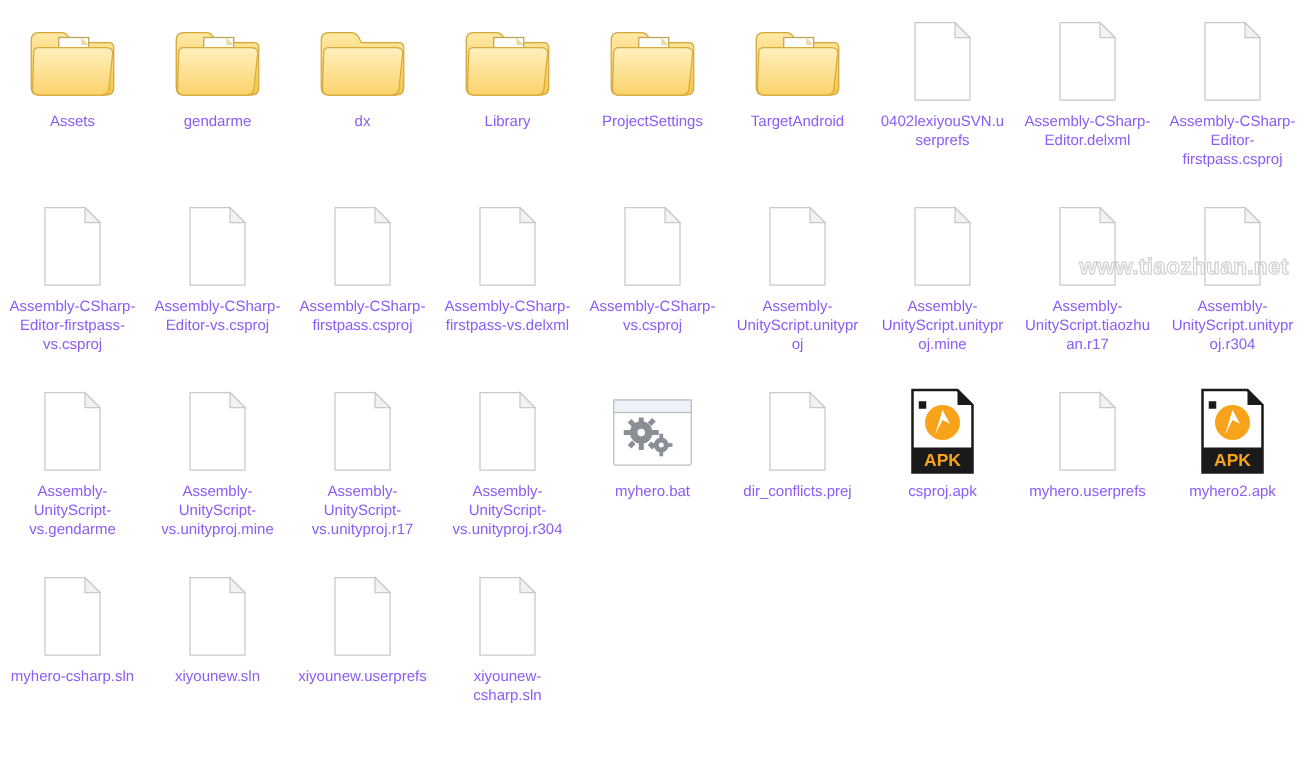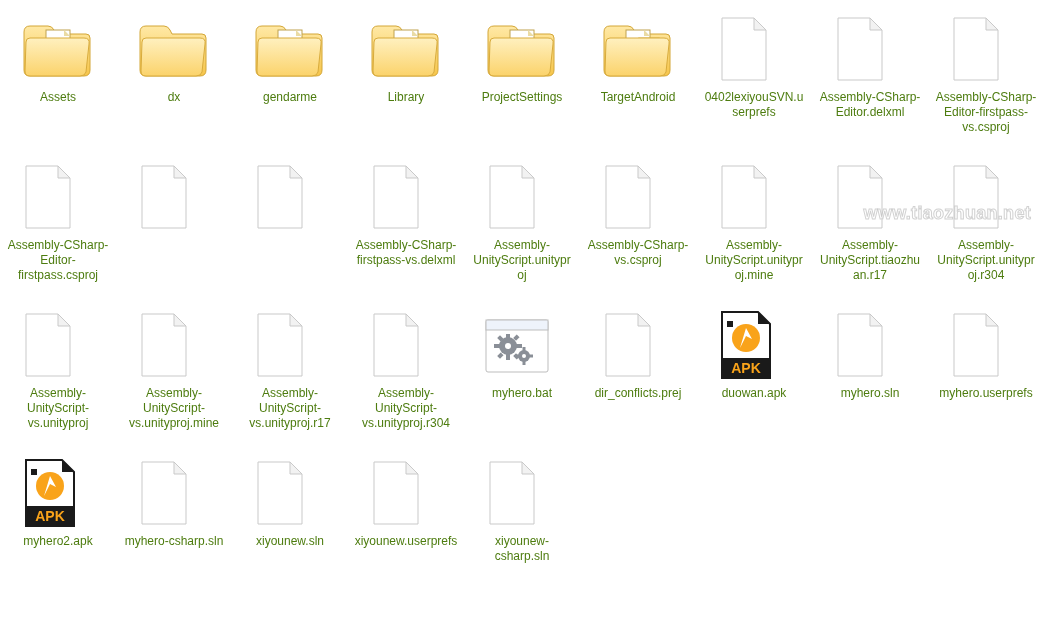--- a/index.html
+++ b/index.html
@@ -26,24 +26,25 @@
     flex-direction: column;
     align-items: center;
     padding-top: 6px;
     cursor: default;
   }
   .icon-wrap {
     width: 80px;
     height: 72px;
     display: flex;
     align-items: center;
+    justify-content: center;
   }
   .label {
     text-align: center;
-    color: #4d7c0f;
+    color: #8b5cf6;
     line-height: 1.25;
     max-width: 108px;
     word-wrap: break-word;
     margin-top: 4px;
     padding: 0 2px;
   }
   .watermark {
     position: absolute;
     right: 20px;
     top: 203px;
@@ -91,48 +92,48 @@
       <linearGradient id="fg" x1="0" y1="0" x2="0" y2="1">
         <stop offset="0" stop-color="#ffe9a6"></stop>
         <stop offset="1" stop-color="#f6c54a"></stop>
       </linearGradient>
       <linearGradient id="ff" x1="0" y1="0" x2="0" y2="1">
         <stop offset="0" stop-color="#fff0bf"></stop>
         <stop offset="1" stop-color="#fbd36b"></stop>
       </linearGradient>
     </defs>
     <path d="M6 14 Q6 8 12 8 L30 8 Q34 8 36 12 L38 16 L68 16 Q72 16 72 20 L72 52 Q72 58 66 58 L12 58 Q6 58 6 52 Z" fill="url(#fg)" stroke="#d3a637" stroke-width="1"></path>
-
-    <path d="M8 24 Q8 20 12 20 L66 20 Q72 20 71 26 L68 54 Q67 58 62 58 L12 58 Q7 58 7 53 Z" fill="url(#ff)" stroke="#d8ab3c" stroke-width="1"></path>
-  </svg>
-      </div>
-      <div class="label">dx</div>
-    </div>
-    <div class="item">
-      <div class="icon-wrap">
-  <svg width="78" height="64" viewBox="0 0 78 64">
-    <defs>
-      <linearGradient id="fg" x1="0" y1="0" x2="0" y2="1">
-        <stop offset="0" stop-color="#ffe9a6"></stop>
-        <stop offset="1" stop-color="#f6c54a"></stop>
-      </linearGradient>
-      <linearGradient id="ff" x1="0" y1="0" x2="0" y2="1">
-        <stop offset="0" stop-color="#fff0bf"></stop>
-        <stop offset="1" stop-color="#fbd36b"></stop>
-      </linearGradient>
-    </defs>
-    <path d="M6 14 Q6 8 12 8 L30 8 Q34 8 36 12 L38 16 L68 16 Q72 16 72 20 L72 52 Q72 58 66 58 L12 58 Q6 58 6 52 Z" fill="url(#fg)" stroke="#d3a637" stroke-width="1"></path>
     <g transform="translate(28,12)">
          <rect x="0" y="0" width="24" height="30" fill="#ffffff" stroke="#bfa24e" stroke-width="1"></rect>
          <path d="M18 0 L24 6 L18 6 Z" fill="#eadba4"></path>
        </g>
     <path d="M8 24 Q8 20 12 20 L66 20 Q72 20 71 26 L68 54 Q67 58 62 58 L12 58 Q7 58 7 53 Z" fill="url(#ff)" stroke="#d8ab3c" stroke-width="1"></path>
   </svg>
       </div>
       <div class="label">gendarme</div>
+    </div>
+    <div class="item">
+      <div class="icon-wrap">
+  <svg width="78" height="64" viewBox="0 0 78 64">
+    <defs>
+      <linearGradient id="fg" x1="0" y1="0" x2="0" y2="1">
+        <stop offset="0" stop-color="#ffe9a6"></stop>
+        <stop offset="1" stop-color="#f6c54a"></stop>
+      </linearGradient>
+      <linearGradient id="ff" x1="0" y1="0" x2="0" y2="1">
+        <stop offset="0" stop-color="#fff0bf"></stop>
+        <stop offset="1" stop-color="#fbd36b"></stop>
+      </linearGradient>
+    </defs>
+    <path d="M6 14 Q6 8 12 8 L30 8 Q34 8 36 12 L38 16 L68 16 Q72 16 72 20 L72 52 Q72 58 66 58 L12 58 Q6 58 6 52 Z" fill="url(#fg)" stroke="#d3a637" stroke-width="1"></path>
+
+    <path d="M8 24 Q8 20 12 20 L66 20 Q72 20 71 26 L68 54 Q67 58 62 58 L12 58 Q7 58 7 53 Z" fill="url(#ff)" stroke="#d8ab3c" stroke-width="1"></path>
+  </svg>
+      </div>
+      <div class="label">dx</div>
     </div>
     <div class="item">
       <div class="icon-wrap">
   <svg width="78" height="64" viewBox="0 0 78 64">
     <defs>
       <linearGradient id="fg" x1="0" y1="0" x2="0" y2="1">
         <stop offset="0" stop-color="#ffe9a6"></stop>
         <stop offset="1" stop-color="#f6c54a"></stop>
       </linearGradient>
       <linearGradient id="ff" x1="0" y1="0" x2="0" y2="1">
@@ -219,81 +220,83 @@
       </div>
       <div class="label">Assembly-CSharp-Editor.delxml</div>
     </div>
     <div class="item">
       <div class="icon-wrap">
   <svg width="60" height="72" viewBox="0 0 60 72">
     <path d="M8 4 L40 4 L52 16 L52 66 L8 66 Z" fill="#ffffff" stroke="#c9c9c9" stroke-width="1"></path>
     <path d="M40 4 L40 16 L52 16 Z" fill="#f2f2f2" stroke="#c9c9c9" stroke-width="1"></path>
   </svg>
       </div>
+      <div class="label">Assembly-CSharp-Editor-firstpass.csproj</div>
+    </div>
+    <div class="item">
+      <div class="icon-wrap">
+  <svg width="60" height="72" viewBox="0 0 60 72">
+    <path d="M8 4 L40 4 L52 16 L52 66 L8 66 Z" fill="#ffffff" stroke="#c9c9c9" stroke-width="1"></path>
+    <path d="M40 4 L40 16 L52 16 Z" fill="#f2f2f2" stroke="#c9c9c9" stroke-width="1"></path>
+  </svg>
+      </div>
       <div class="label">Assembly-CSharp-Editor-firstpass-vs.csproj</div>
     </div>
     <div class="item">
       <div class="icon-wrap">
   <svg width="60" height="72" viewBox="0 0 60 72">
     <path d="M8 4 L40 4 L52 16 L52 66 L8 66 Z" fill="#ffffff" stroke="#c9c9c9" stroke-width="1"></path>
     <path d="M40 4 L40 16 L52 16 Z" fill="#f2f2f2" stroke="#c9c9c9" stroke-width="1"></path>
   </svg>
       </div>
-      <div class="label">Assembly-CSharp-Editor-firstpass.csproj</div>
-    </div>
-    <div class="item">
-      <div class="icon-wrap">
-  <svg width="60" height="72" viewBox="0 0 60 72">
-    <path d="M8 4 L40 4 L52 16 L52 66 L8 66 Z" fill="#ffffff" stroke="#c9c9c9" stroke-width="1"></path>
-    <path d="M40 4 L40 16 L52 16 Z" fill="#f2f2f2" stroke="#c9c9c9" stroke-width="1"></path>
-  </svg>
-      </div>
-    </div>
-    <div class="item">
-      <div class="icon-wrap">
-  <svg width="60" height="72" viewBox="0 0 60 72">
-    <path d="M8 4 L40 4 L52 16 L52 66 L8 66 Z" fill="#ffffff" stroke="#c9c9c9" stroke-width="1"></path>
-    <path d="M40 4 L40 16 L52 16 Z" fill="#f2f2f2" stroke="#c9c9c9" stroke-width="1"></path>
-  </svg>
-      </div>
+      <div class="label">Assembly-CSharp-Editor-vs.csproj</div>
+    </div>
+    <div class="item">
+      <div class="icon-wrap">
+  <svg width="60" height="72" viewBox="0 0 60 72">
+    <path d="M8 4 L40 4 L52 16 L52 66 L8 66 Z" fill="#ffffff" stroke="#c9c9c9" stroke-width="1"></path>
+    <path d="M40 4 L40 16 L52 16 Z" fill="#f2f2f2" stroke="#c9c9c9" stroke-width="1"></path>
+  </svg>
+      </div>
+      <div class="label">Assembly-CSharp-firstpass.csproj</div>
     </div>
     <div class="item">
       <div class="icon-wrap">
   <svg width="60" height="72" viewBox="0 0 60 72">
     <path d="M8 4 L40 4 L52 16 L52 66 L8 66 Z" fill="#ffffff" stroke="#c9c9c9" stroke-width="1"></path>
     <path d="M40 4 L40 16 L52 16 Z" fill="#f2f2f2" stroke="#c9c9c9" stroke-width="1"></path>
   </svg>
       </div>
       <div class="label">Assembly-CSharp-firstpass-vs.delxml</div>
     </div>
     <div class="item">
       <div class="icon-wrap">
   <svg width="60" height="72" viewBox="0 0 60 72">
     <path d="M8 4 L40 4 L52 16 L52 66 L8 66 Z" fill="#ffffff" stroke="#c9c9c9" stroke-width="1"></path>
     <path d="M40 4 L40 16 L52 16 Z" fill="#f2f2f2" stroke="#c9c9c9" stroke-width="1"></path>
   </svg>
       </div>
+      <div class="label">Assembly-CSharp-vs.csproj</div>
+    </div>
+    <div class="item">
+      <div class="icon-wrap">
+  <svg width="60" height="72" viewBox="0 0 60 72">
+    <path d="M8 4 L40 4 L52 16 L52 66 L8 66 Z" fill="#ffffff" stroke="#c9c9c9" stroke-width="1"></path>
+    <path d="M40 4 L40 16 L52 16 Z" fill="#f2f2f2" stroke="#c9c9c9" stroke-width="1"></path>
+  </svg>
+      </div>
       <div class="label">Assembly-UnityScript.unityproj</div>
     </div>
     <div class="item">
       <div class="icon-wrap">
   <svg width="60" height="72" viewBox="0 0 60 72">
     <path d="M8 4 L40 4 L52 16 L52 66 L8 66 Z" fill="#ffffff" stroke="#c9c9c9" stroke-width="1"></path>
     <path d="M40 4 L40 16 L52 16 Z" fill="#f2f2f2" stroke="#c9c9c9" stroke-width="1"></path>
   </svg>
       </div>
-      <div class="label">Assembly-CSharp-vs.csproj</div>
-    </div>
-    <div class="item">
-      <div class="icon-wrap">
-  <svg width="60" height="72" viewBox="0 0 60 72">
-    <path d="M8 4 L40 4 L52 16 L52 66 L8 66 Z" fill="#ffffff" stroke="#c9c9c9" stroke-width="1"></path>
-    <path d="M40 4 L40 16 L52 16 Z" fill="#f2f2f2" stroke="#c9c9c9" stroke-width="1"></path>
-  </svg>
-      </div>
       <div class="label">Assembly-UnityScript.unityproj.mine</div>
     </div>
     <div class="item">
       <div class="icon-wrap">
   <svg width="60" height="72" viewBox="0 0 60 72">
     <path d="M8 4 L40 4 L52 16 L52 66 L8 66 Z" fill="#ffffff" stroke="#c9c9c9" stroke-width="1"></path>
     <path d="M40 4 L40 16 L52 16 Z" fill="#f2f2f2" stroke="#c9c9c9" stroke-width="1"></path>
   </svg>
       </div>
       <div class="label">Assembly-UnityScript.tiaozhuan.r17</div>
@@ -307,21 +310,21 @@
       </div>
       <div class="label">Assembly-UnityScript.unityproj.r304</div>
     </div>
     <div class="item">
       <div class="icon-wrap">
   <svg width="60" height="72" viewBox="0 0 60 72">
     <path d="M8 4 L40 4 L52 16 L52 66 L8 66 Z" fill="#ffffff" stroke="#c9c9c9" stroke-width="1"></path>
     <path d="M40 4 L40 16 L52 16 Z" fill="#f2f2f2" stroke="#c9c9c9" stroke-width="1"></path>
   </svg>
       </div>
-      <div class="label">Assembly-UnityScript-vs.unityproj</div>
+      <div class="label">Assembly-UnityScript-vs.gendarme</div>
     </div>
     <div class="item">
       <div class="icon-wrap">
   <svg width="60" height="72" viewBox="0 0 60 72">
     <path d="M8 4 L40 4 L52 16 L52 66 L8 66 Z" fill="#ffffff" stroke="#c9c9c9" stroke-width="1"></path>
     <path d="M40 4 L40 16 L52 16 Z" fill="#f2f2f2" stroke="#c9c9c9" stroke-width="1"></path>
   </svg>
       </div>
       <div class="label">Assembly-UnityScript-vs.unityproj.mine</div>
     </div>
@@ -386,30 +389,21 @@
   <svg width="64" height="76" viewBox="0 0 64 76">
     <path d="M8 4 L44 4 L56 16 L56 70 L8 70 Z" fill="#ffffff" stroke="#1a1a1a" stroke-width="2"></path>
     <path d="M44 4 L44 16 L56 16 Z" fill="#1a1a1a"></path>
     <circle cx="32" cy="30" r="14" fill="#f9a31a"></circle>
     <path d="M32 20 L38 31 L32 28 L26 40 Z" fill="#ffffff"></path>
     <rect x="13" y="13" width="6" height="6" fill="#1a1a1a"></rect>
     <rect x="8" y="50" width="48" height="20" fill="#1a1a1a"></rect>
     <text x="32" y="65" text-anchor="middle" fill="#f9a31a" font-family="Arial" font-weight="bold" font-size="14">APK</text>
   </svg>
       </div>
-      <div class="label">duowan.apk</div>
-    </div>
-    <div class="item">
-      <div class="icon-wrap">
-  <svg width="60" height="72" viewBox="0 0 60 72">
-    <path d="M8 4 L40 4 L52 16 L52 66 L8 66 Z" fill="#ffffff" stroke="#c9c9c9" stroke-width="1"></path>
-    <path d="M40 4 L40 16 L52 16 Z" fill="#f2f2f2" stroke="#c9c9c9" stroke-width="1"></path>
-  </svg>
-      </div>
-      <div class="label">myhero.sln</div>
+      <div class="label">csproj.apk</div>
     </div>
     <div class="item">
       <div class="icon-wrap">
   <svg width="60" height="72" viewBox="0 0 60 72">
     <path d="M8 4 L40 4 L52 16 L52 66 L8 66 Z" fill="#ffffff" stroke="#c9c9c9" stroke-width="1"></path>
     <path d="M40 4 L40 16 L52 16 Z" fill="#f2f2f2" stroke="#c9c9c9" stroke-width="1"></path>
   </svg>
       </div>
       <div class="label">myhero.userprefs</div>
     </div>

